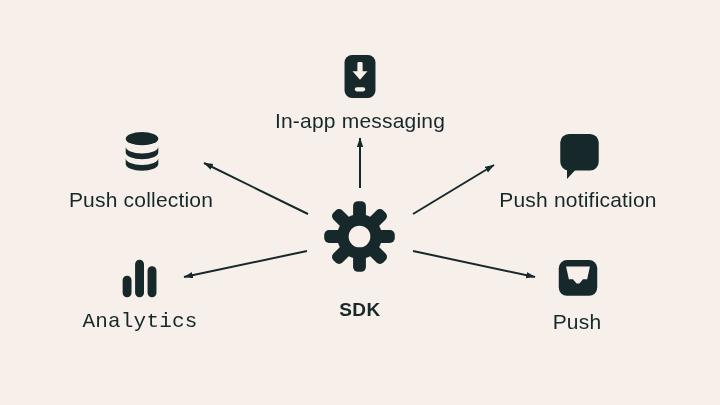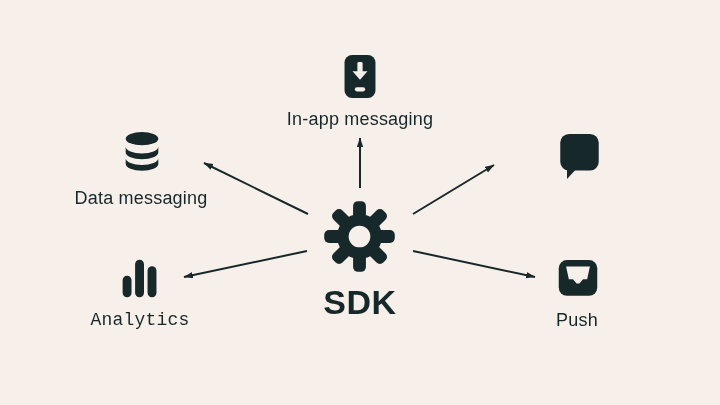--- a/index.html
+++ b/index.html
@@ -17,32 +17,33 @@
     inset: 0;
     width: 720px;
     height: 405px;
   }
   .node { position: absolute; }
   .node .icon-wrap { display: block; }
   .node-label {
     position: absolute;
     transform: translateX(-50%);
     white-space: nowrap;
-    font-size: 18px;
+    font-size: 21px;
     letter-spacing: 0.2px;
     color: #17282b;
   }
   .center-label {
     position: absolute;
     transform: translateX(-50%);
     white-space: nowrap;
-    font-size: 34px;
+    font-size: 19px;
     font-weight: bold;
     letter-spacing: 0.5px;
     color: #17282b;
+    margin-top: 16px;
   }
 </style>
 </head>
 <body>
 
 <div class="stage">
 
   <svg class="arrows-layer" viewBox="0 0 720 405" xmlns="http://www.w3.org/2000/svg" aria-hidden="true">
     <defs>
       <marker id="ah" markerWidth="12" markerHeight="10" refX="9" refY="3.2" orient="auto" markerUnits="userSpaceOnUse">
@@ -104,30 +105,31 @@
 
   <div class="node" style="left:119px; top:130px;">
     <svg class="icon-wrap" width="46" height="46" viewBox="0 0 48 48" xmlns="http://www.w3.org/2000/svg">
       <g fill="#17282b">
         <ellipse cx="24" cy="9" rx="17" ry="7"></ellipse>
         <path d="M7,17.5 A17,7 0 0 0 41,17.5 L41,23.5 A17,7 0 0 1 7,23.5 Z"></path>
         <path d="M7,29.5 A17,7 0 0 0 41,29.5 L41,35.5 A17,7 0 0 1 7,35.5 Z"></path>
       </g>
     </svg>
   </div>
-  <div class="node-label" style="left:141px; top:188px;">Data messaging</div>
+  <div class="node-label" style="left:141px; top:188px;">Push collection</div>
 
   <div class="node" style="left:556px; top:131px;">
     <svg class="icon-wrap" width="47" height="50" viewBox="0 0 48 52" xmlns="http://www.w3.org/2000/svg">
       <g fill="#17282b">
         <rect x="4" y="3" width="40" height="38" rx="9"></rect>
         <polygon points="11,30 11,50 24,36"></polygon>
       </g>
     </svg>
   </div>
+  <div class="node-label" style="left:578px; top:188px;">Push notification</div>
 
   <div class="node" style="left:117px; top:256px;">
     <svg class="icon-wrap" width="45" height="45" viewBox="0 0 48 48" xmlns="http://www.w3.org/2000/svg">
       <g fill="#17282b">
         <rect x="6" y="21" width="9.5" height="23" rx="4.7"></rect>
         <rect x="19.3" y="4" width="9.5" height="40" rx="4.7"></rect>
         <rect x="32.6" y="11" width="9.5" height="33" rx="4.7"></rect>
       </g>
     </svg>
   </div>

